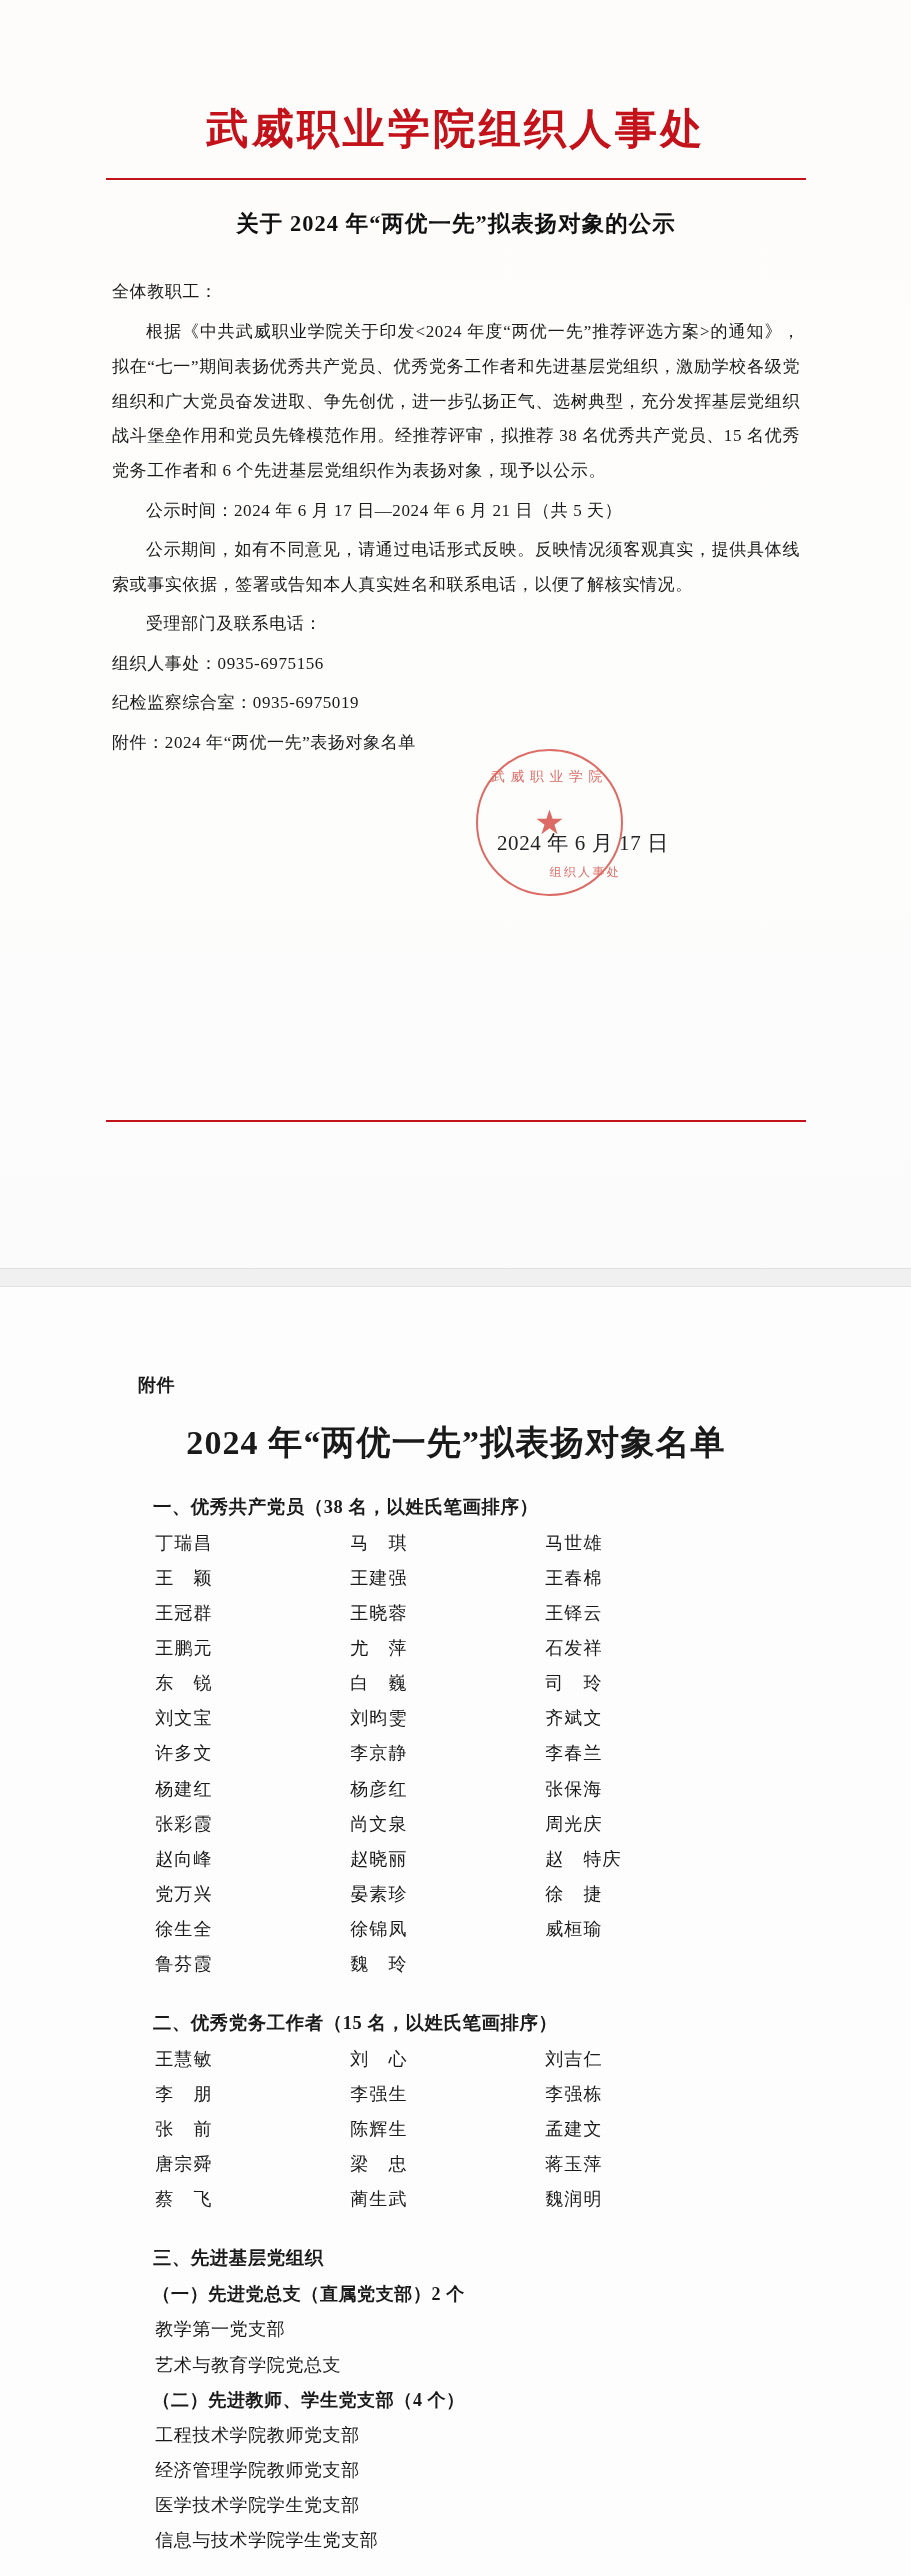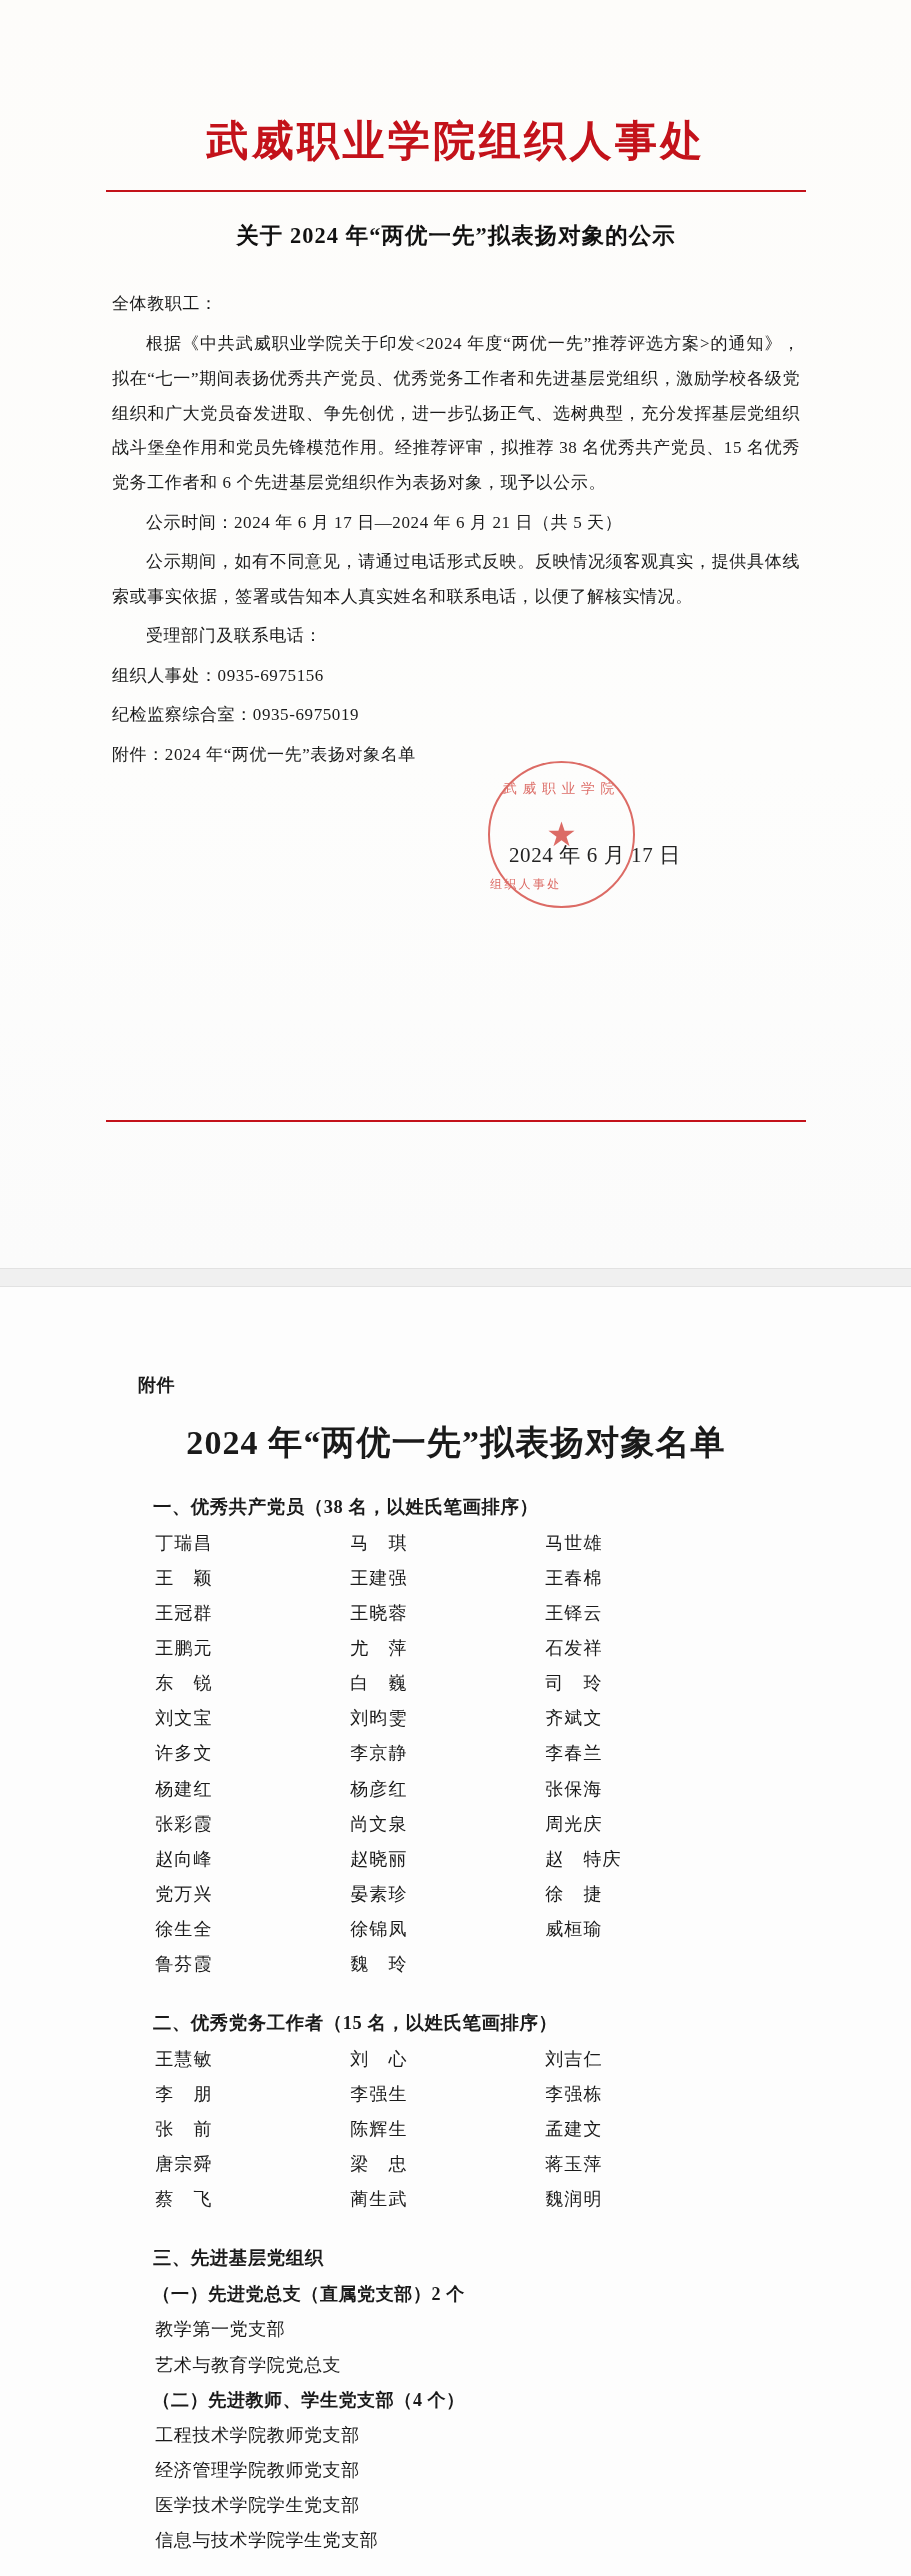--- a/index.html
+++ b/index.html
@@ -14,21 +14,21 @@
   }
   .page {
     position: relative;
     width: 912px;
     background: #fdfdfd;
     box-sizing: border-box;
   }
   
   .page-1 {
     height: 1268px;
-    padding: 12px;
+    padding: 0;
     background: linear-gradient(180deg,#fdfcfa 0%,#fdfdfc 60%,#fbfbfb 100%);
   }
   .doc-head {
     padding-top: 106px;
     text-align: center;
   }
   .doc-head .org-title {
     color: #c3121a;
     font-family: "Liberation Serif", "DejaVu Serif", serif;
     font-weight: bold;
@@ -94,21 +94,21 @@
     width: 100%;
     top: 17px;
     text-align: center;
     font-size: 13.8px;
     letter-spacing: 5.7px;
   }
   .seal .seal-bottom-text {
     position: absolute;
     width: 100%;
     bottom: 13.8px;
-    text-align: left;
+    text-align: right;
     font-size: 12px;
     letter-spacing: 2.3px;
     font-family: Liberation Mono, monospace;
   }
   .sign-date {
     position: absolute;
     left: 497px;
     top: 63px;
     font-size: 21px;
     color: #222;

